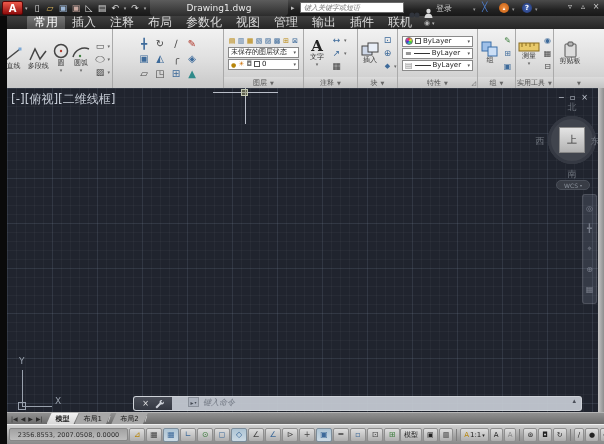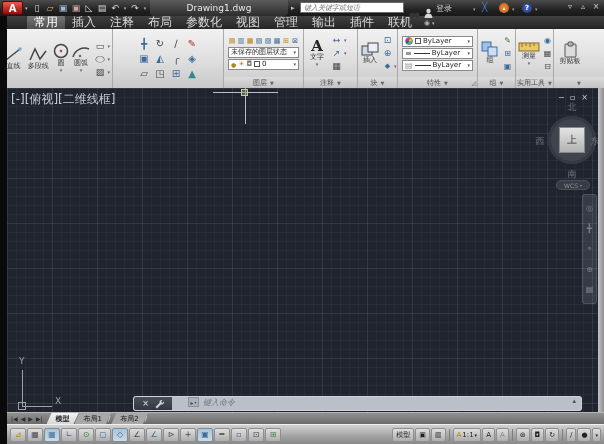--- a/index.html
+++ b/index.html
@@ -544,20 +544,21 @@
       <span>▶|</span>
     </div>
     <span class="ltab active">模型</span>
     <span class="ltab">布局1</span>
     <span class="lslash">/</span>
     <span class="ltab">布局2</span>
     <span class="lslash">/</span>
   </div>
 
   <div class="statusbar">
+    <div class="coords">2356.8553, 2007.0508, 0.0000</div>
     <span class="tgl g-gold">⊿</span>
     <span class="tgl g-dark">▦</span>
     <span class="tgl pressed g-blue">▦</span>
     <span class="tgl g-blue">∟</span>
     <span class="tgl g-green">⊙</span>
     <span class="tgl g-blue">◻</span>
     <span class="tgl pressed g-blue">◇</span>
     <span class="tgl g-dark">∠</span>
     <span class="tgl g-blue">∠</span>
     <span class="tgl g-dark">⊳</span>

